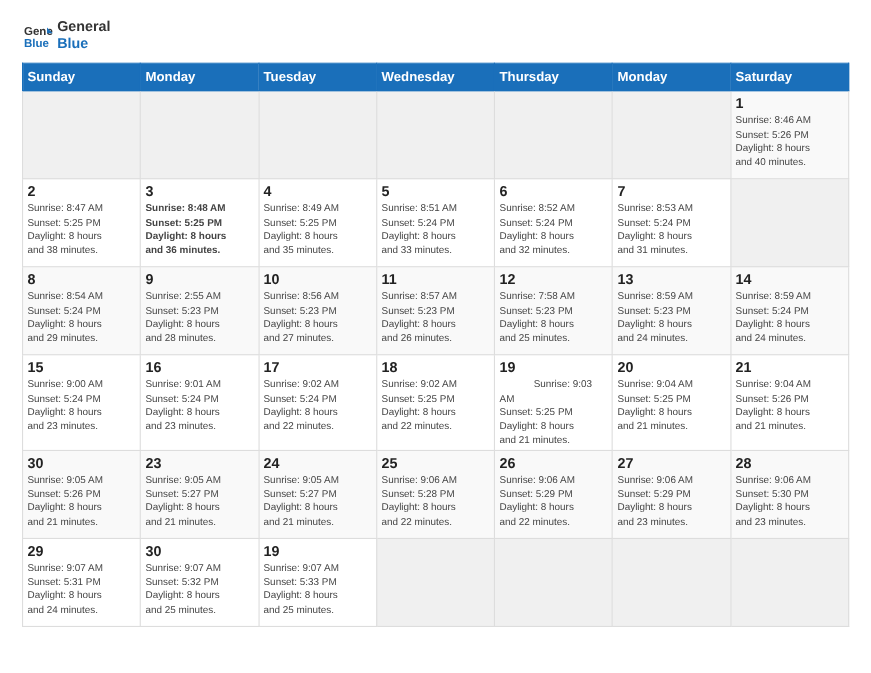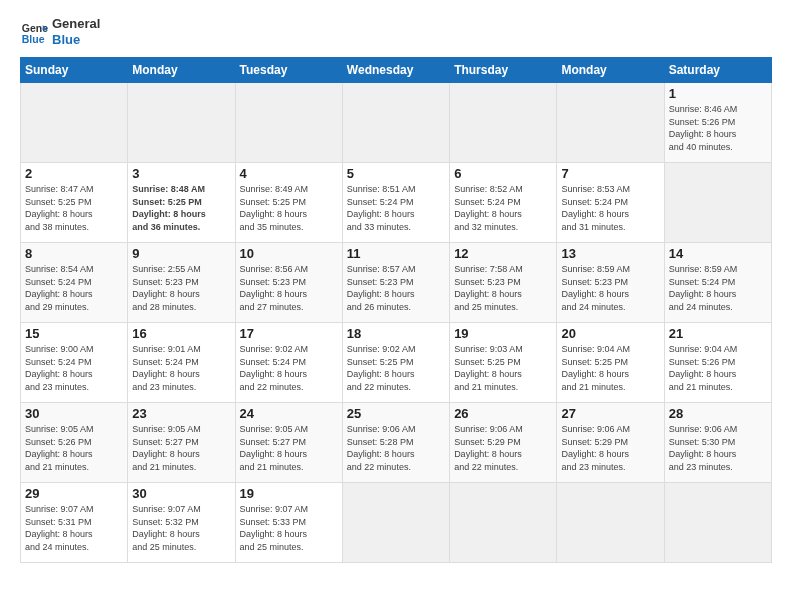--- a/index.html
+++ b/index.html
@@ -202,21 +202,21 @@
 Daylight: 8 hours
 and 23 minutes.</span></td>
           <td><span class="day-num">17</span><span class="day-info" style="white-space: pre-line;">Sunrise: 9:02 AM
 Sunset: 5:24 PM
 Daylight: 8 hours
 and 22 minutes.</span></td>
           <td><span class="day-num">18</span><span class="day-info" style="white-space: pre-line;">Sunrise: 9:02 AM
 Sunset: 5:25 PM
 Daylight: 8 hours
 and 22 minutes.</span></td>
-          <td><span class="day-num">19</span><span class="day-info" style="white-space: pre-line;">Sunrise: 9:03 AM
+          <td><span class="day-num">19</span><span class="day-info" style="white-space: pre-line; margin-left: 31px;">Sunrise: 9:03 AM
 Sunset: 5:25 PM
 Daylight: 8 hours
 and 21 minutes.</span></td>
           <td><span class="day-num">20</span><span class="day-info" style="white-space: pre-line;">Sunrise: 9:04 AM
 Sunset: 5:25 PM
 Daylight: 8 hours
 and 21 minutes.</span></td>
           <td><span class="day-num">21</span><span class="day-info" style="white-space: pre-line;">Sunrise: 9:04 AM
 Sunset: 5:26 PM
 Daylight: 8 hours

